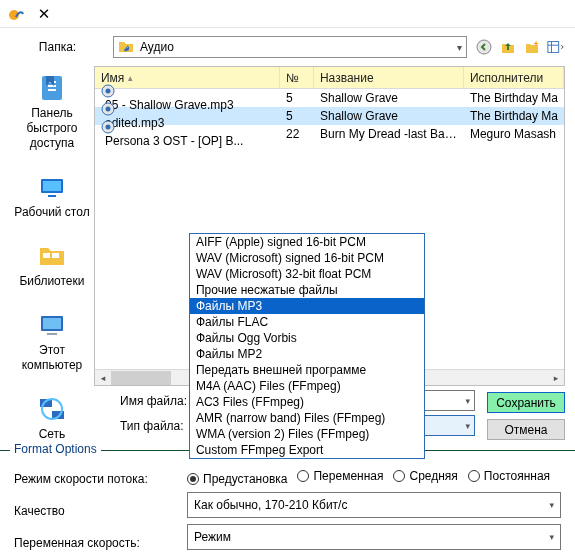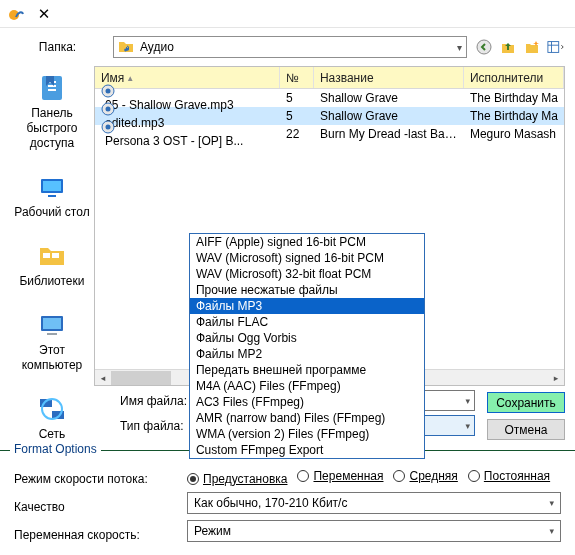--- a/index.html
+++ b/index.html
@@ -43,24 +43,24 @@
   .row-ctrl .field.open { background: #e5f1fb; border-color: #2d6bb5; }
   .btns { display: flex; flex-direction: column; gap: 6px; }
   .btn { width: 78px; height: 21px; border: 1px solid #0a63c9; background: #86efac; display: flex; align-items: center; justify-content: center; cursor: default; }
   .btn.plain { border-color: #adadad; background: #e1e1e1; }
   .bottom-wrap { display: flex; align-items: flex-end; padding: 0 10px 0 120px; gap: 12px; }
   .bottom-left { flex: 1; }
   .fmt-group { border-top: 1px solid #14532d; margin: 10px 0 0 0; padding: 12px 14px 0 14px; position: relative; }
   .fmt-legend { position: absolute; top: -9px; left: 10px; background: #fff; padding: 0 4px; color: #0a3e82; }
   .fmt-row { display: flex; align-items: flex-end; gap: 8px; margin: 6px 0; }
   .fmt-row .flbl { width: 165px; }
-  .radio { display: inline-flex; align-items: center; gap: 4px; margin-right: 10px; text-decoration: underline; }
+  .radio { display: inline-flex; align-items: center; gap: 4px; margin-right: 10px; }
   .radio .rdot { width: 12px; height: 12px; border: 1px solid #333; border-radius: 50%; display: inline-flex; align-items: center; justify-content: center; }
   .radio .rdot.on::after { content: ""; width: 6px; height: 6px; background: #333; border-radius: 50%; }
-  .select { flex: 1; height: 22px; border: 1px solid #767676; display: flex; align-items: center; padding: 4px 6px; }
+  .select { flex: 1; height: 22px; border: 1px solid #767676; display: flex; align-items: center; padding: 12px 6px; }
   .select .arrow { margin-left: auto; font-size: 9px; color: #555; }
   
   .c-name { width: 185px; }
   .c-num  { width: 34px; }
   .c-title{ width: 150px; }
   .c-artist{ flex: 1; }
   svg { display: block; }
 </style>
 </head>
 <body>

